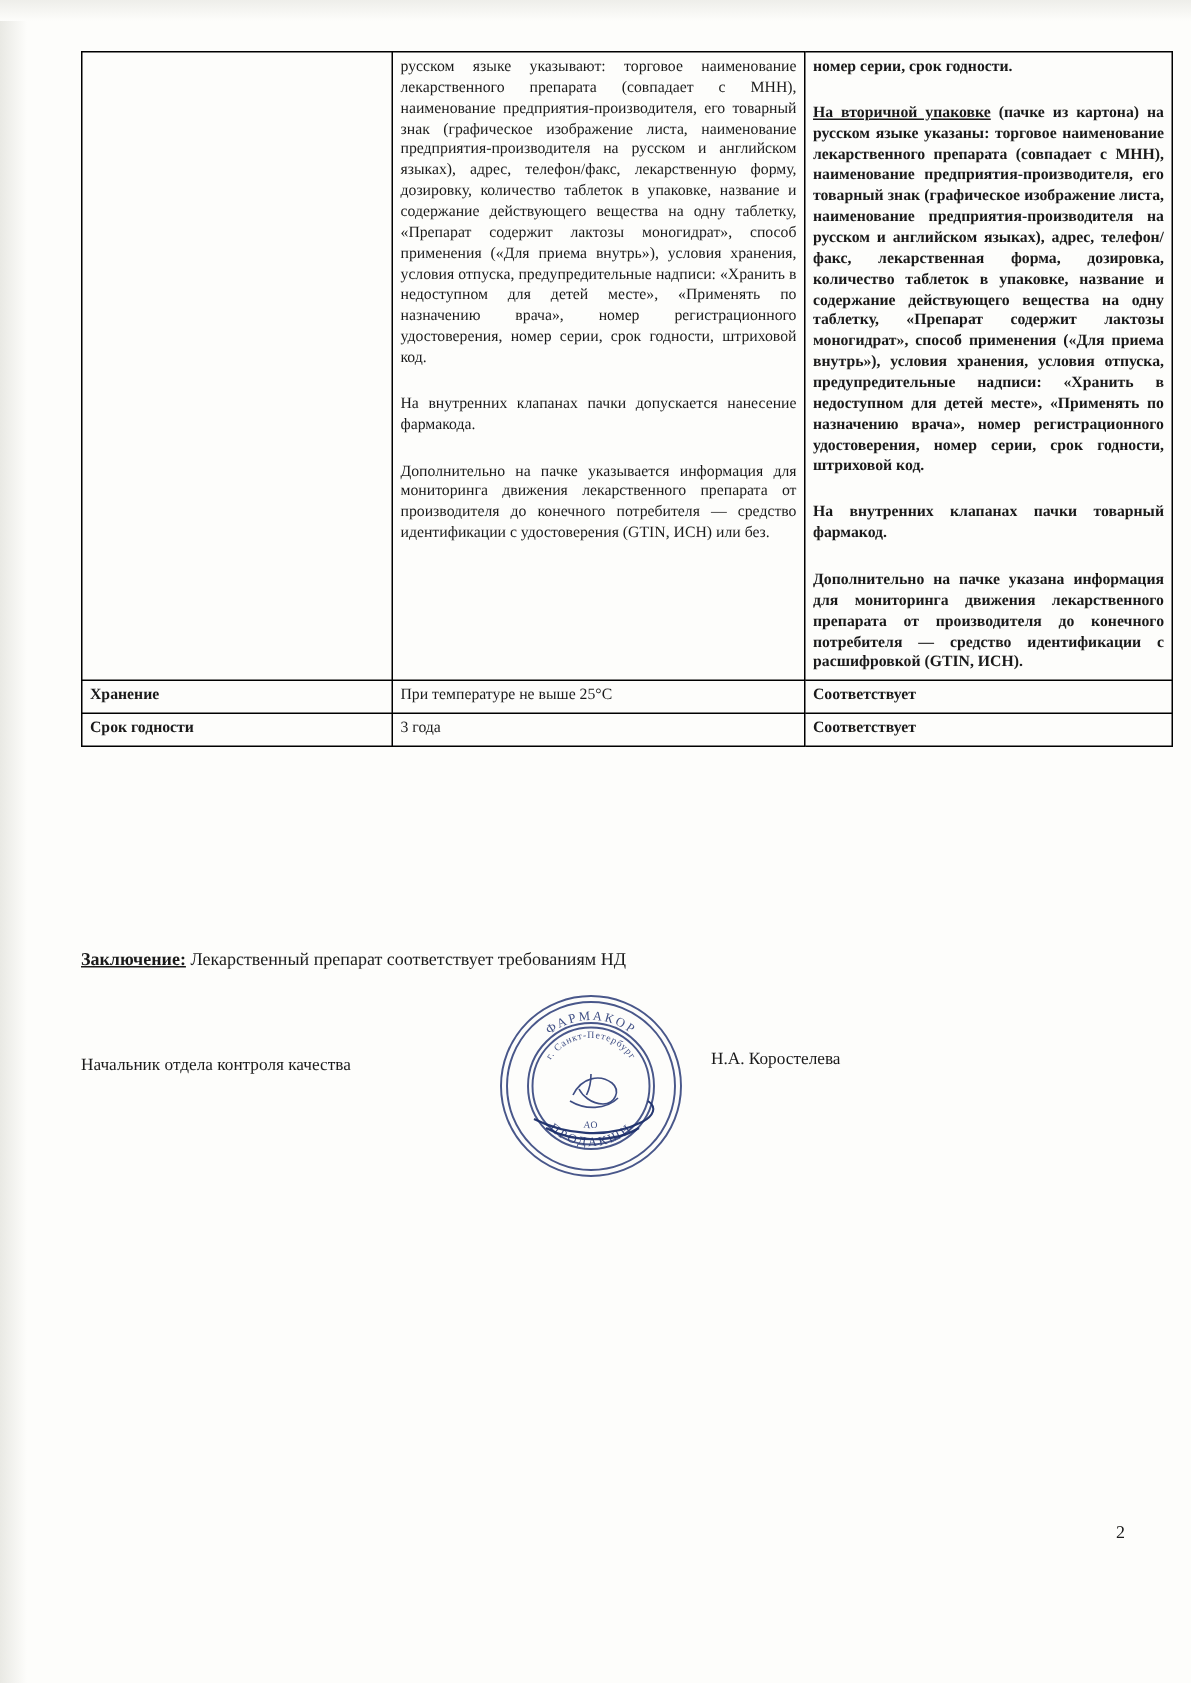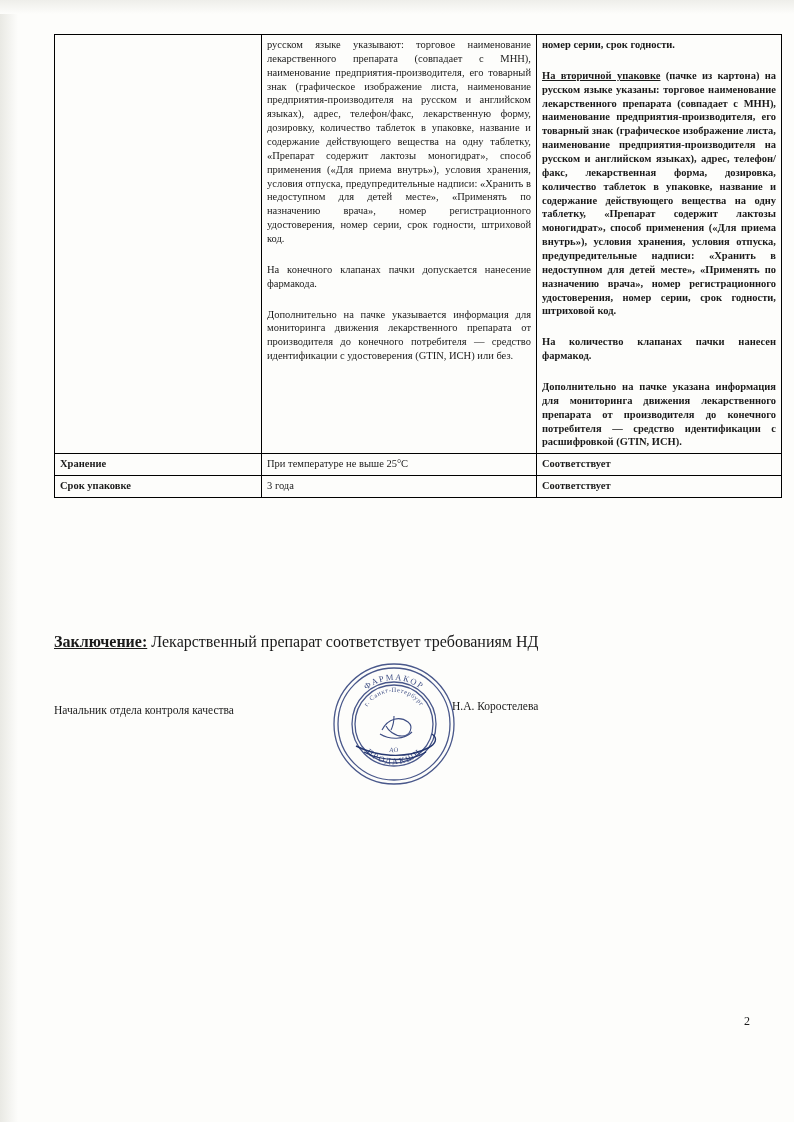--- a/index.html
+++ b/index.html
@@ -60,21 +60,21 @@
   }
   p.para + p.para {
     margin-top: 17px;
   }
   .u { text-decoration: underline; }
 
   .conclusion {
     position: absolute;
     left: 54px;
     top: 632px;
-    font-size: 16px;
+    font-size: 12px;
     line-height: 1.3;
   }
   .conclusion .label {
     font-weight: bold;
     text-decoration: underline;
   }
 
   .sign-row {
     position: absolute;
     left: 54px;
@@ -83,21 +83,21 @@
     font-size: 11.5px;
   }
   .sign-title {
     position: absolute;
     left: 0;
     top: 4px;
     white-space: nowrap;
   }
   .sign-name {
     position: absolute;
-    left: 398px;
+    left: 420px;
     top: 0;
     white-space: nowrap;
   }
 
   
   .stamp {
     position: absolute;
     left: 330px;
     top: 660px;
     width: 128px;
@@ -138,44 +138,44 @@
   <div class="scan-edge-top"></div>
 
   <table class="doc-table">
     <tbody>
       <tr>
         <td class="col-1 cell-name">
           <span></span>
         </td>
         <td class="col-2">
           <p class="para">русском языке указывают: торговое наименование лекарственного препарата (совпадает с МНН), наименование предприятия-производителя, его товарный знак (графическое изображение листа, наименование предприятия-производителя на русском и английском языках), адрес, телефон/факс, лекарственную форму, дозировку, количество таблеток в упаковке, название и содержание действующего вещества на одну таблетку, «Препарат содержит лактозы моногидрат», способ применения («Для приема внутрь»), условия хранения, условия отпуска, предупредительные надписи: «Хранить в недоступном для детей месте», «Применять по назначению врача», номер регистрационного удостоверения, номер серии, срок годности, штриховой код.</p>
-          <p class="para">На конечного клапанах пачки допускается нанесение фармакода.</p>
+          <p class="para">На внутренних клапанах пачки допускается нанесение фармакода.</p>
           <p class="para">Дополнительно на пачке указывается информация для мониторинга движения лекарственного препарата от производителя до конечного потребителя — средство идентификации с удостоверения (GTIN, ИСН) или без.</p>
         </td>
         <td class="col-3">
           <p class="para">номер серии, срок годности.</p>
           <p class="para"><span class="u">На вторичной упаковке</span> (пачке из картона) на русском языке указаны: торговое наименование лекарственного препарата (совпадает с МНН), наименование предприятия-производителя, его товарный знак (графическое изображение листа, наименование предприятия-производителя на русском и английском языках), адрес, телефон/факс, лекарственная форма, дозировка, количество таблеток в упаковке, название и содержание действующего вещества на одну таблетку, «Препарат содержит лактозы моногидрат», способ применения («Для приема внутрь»), условия хранения, условия отпуска, предупредительные надписи: «Хранить в недоступном для детей месте», «Применять по назначению врача», номер регистрационного удостоверения, номер серии, срок годности, штриховой код.</p>
-          <p class="para">На количество клапанах пачки нанесен фармакод.</p>
+          <p class="para">На внутренних клапанах пачки товарный фармакод.</p>
           <p class="para">Дополнительно на пачке указана информация для мониторинга движения лекарственного препарата от производителя до конечного потребителя — средство идентификации с расшифровкой (GTIN, ИСН).</p>
         </td>
       </tr>
       <tr>
         <td class="col-1 cell-name">
           <span>Хранение</span>
         </td>
         <td class="col-2 cell-plain">
           <span>При температуре не выше 25°С</span>
         </td>
         <td class="col-3 cell-plain">
           <span>Соответствует</span>
         </td>
       </tr>
       <tr>
         <td class="col-1 cell-name">
-          <span>Срок упаковке</span>
+          <span>Срок годности</span>
         </td>
         <td class="col-2 cell-plain">
           <span>3 года</span>
         </td>
         <td class="col-3 cell-plain">
           <span>Соответствует</span>
         </td>
       </tr>
     </tbody>
   </table>

